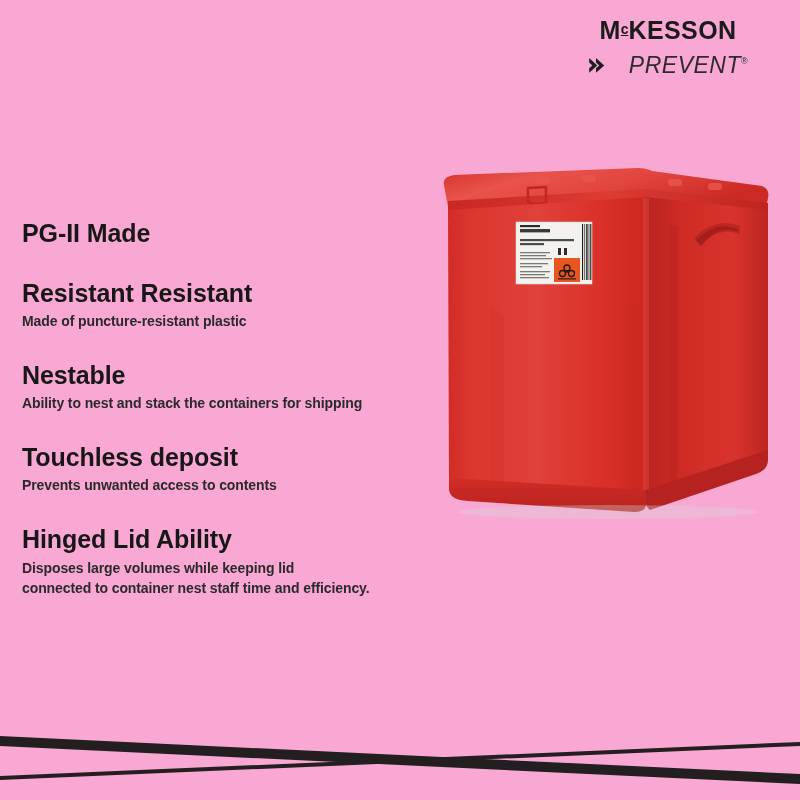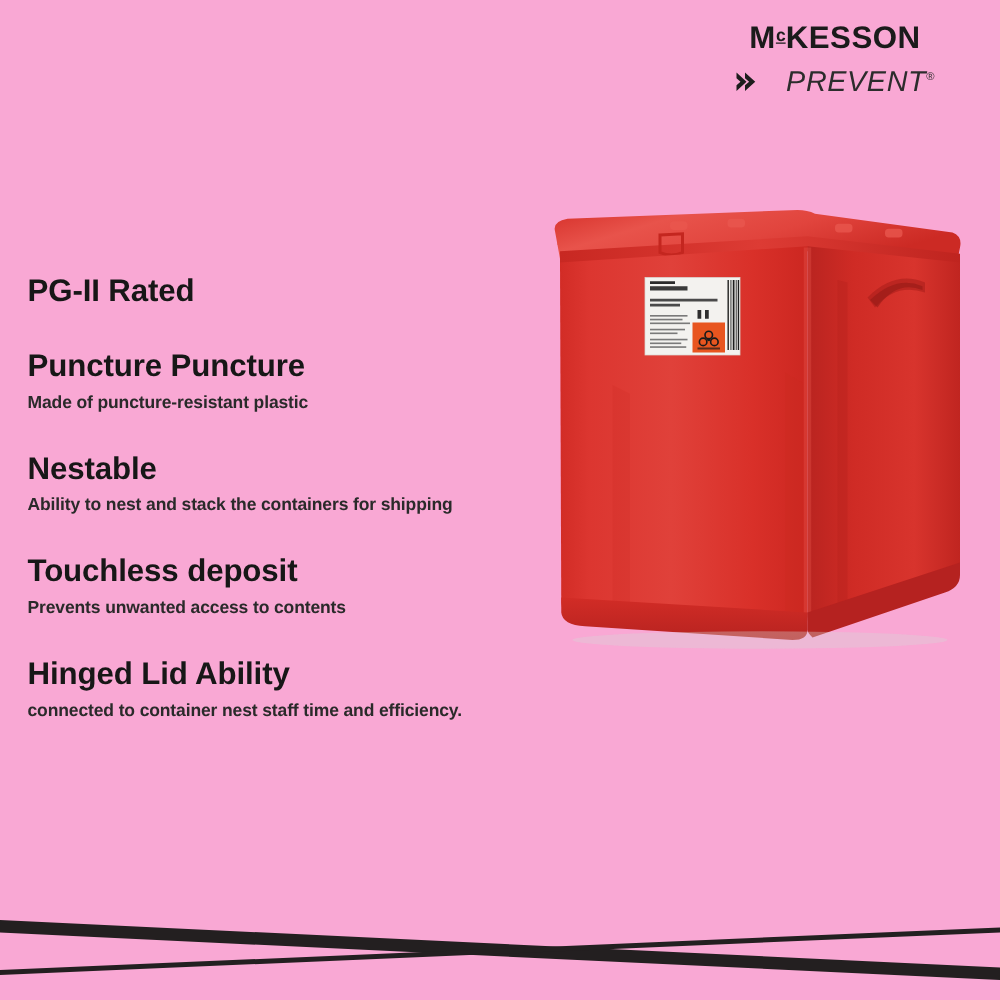--- a/index.html
+++ b/index.html
@@ -148,25 +148,25 @@
         <path d="M1.2 1.0 L9.2 8.4 L1.2 15.8 L1.2 11.2 L4.4 8.4 L1.2 5.6 Z" fill="#1d1d1d"></path>
         <path d="M8.0 1.0 L16.2 8.4 L8.0 15.8 L8.0 11.2 L11.3 8.4 L8.0 5.6 Z" fill="#1d1d1d"></path>
       </svg>
       <span class="brand-prevent"><span>PREVENT</span><span class="reg">®</span></span>
     </div>
   </div>
 
   <div class="features">
 
     <div class="feature f-pg no-desc">
-      <p class="feature-title">PG-II Rated</p>
+      <p class="feature-title">PG-II Made</p>
     </div>
 
     <div class="feature f-punc">
-      <p class="feature-title">Puncture Puncture</p>
+      <p class="feature-title">Resistant Resistant</p>
       <p class="feature-desc">
         <span class="line">Made of puncture-resistant plastic</span>
       </p>
     </div>
 
     <div class="feature f-nest">
       <p class="feature-title">Nestable</p>
       <p class="feature-desc">
         <span class="line">Ability to nest and stack the containers for shipping</span>
       </p>
@@ -175,20 +175,21 @@
     <div class="feature f-touch">
       <p class="feature-title">Touchless deposit</p>
       <p class="feature-desc">
         <span class="line">Prevents unwanted access to contents</span>
       </p>
     </div>
 
     <div class="feature f-hinge">
       <p class="feature-title">Hinged Lid Ability</p>
       <p class="feature-desc">
+        <span class="line">Disposes large volumes while keeping lid</span>
         <span class="line">connected to container nest staff time and efficiency.</span>
       </p>
     </div>
 
   </div>
 
   <div class="product">
     <svg viewBox="0 0 344 372">
       <defs>
         <linearGradient id="frontGrad" x1="0" y1="0" x2="1" y2="0">

